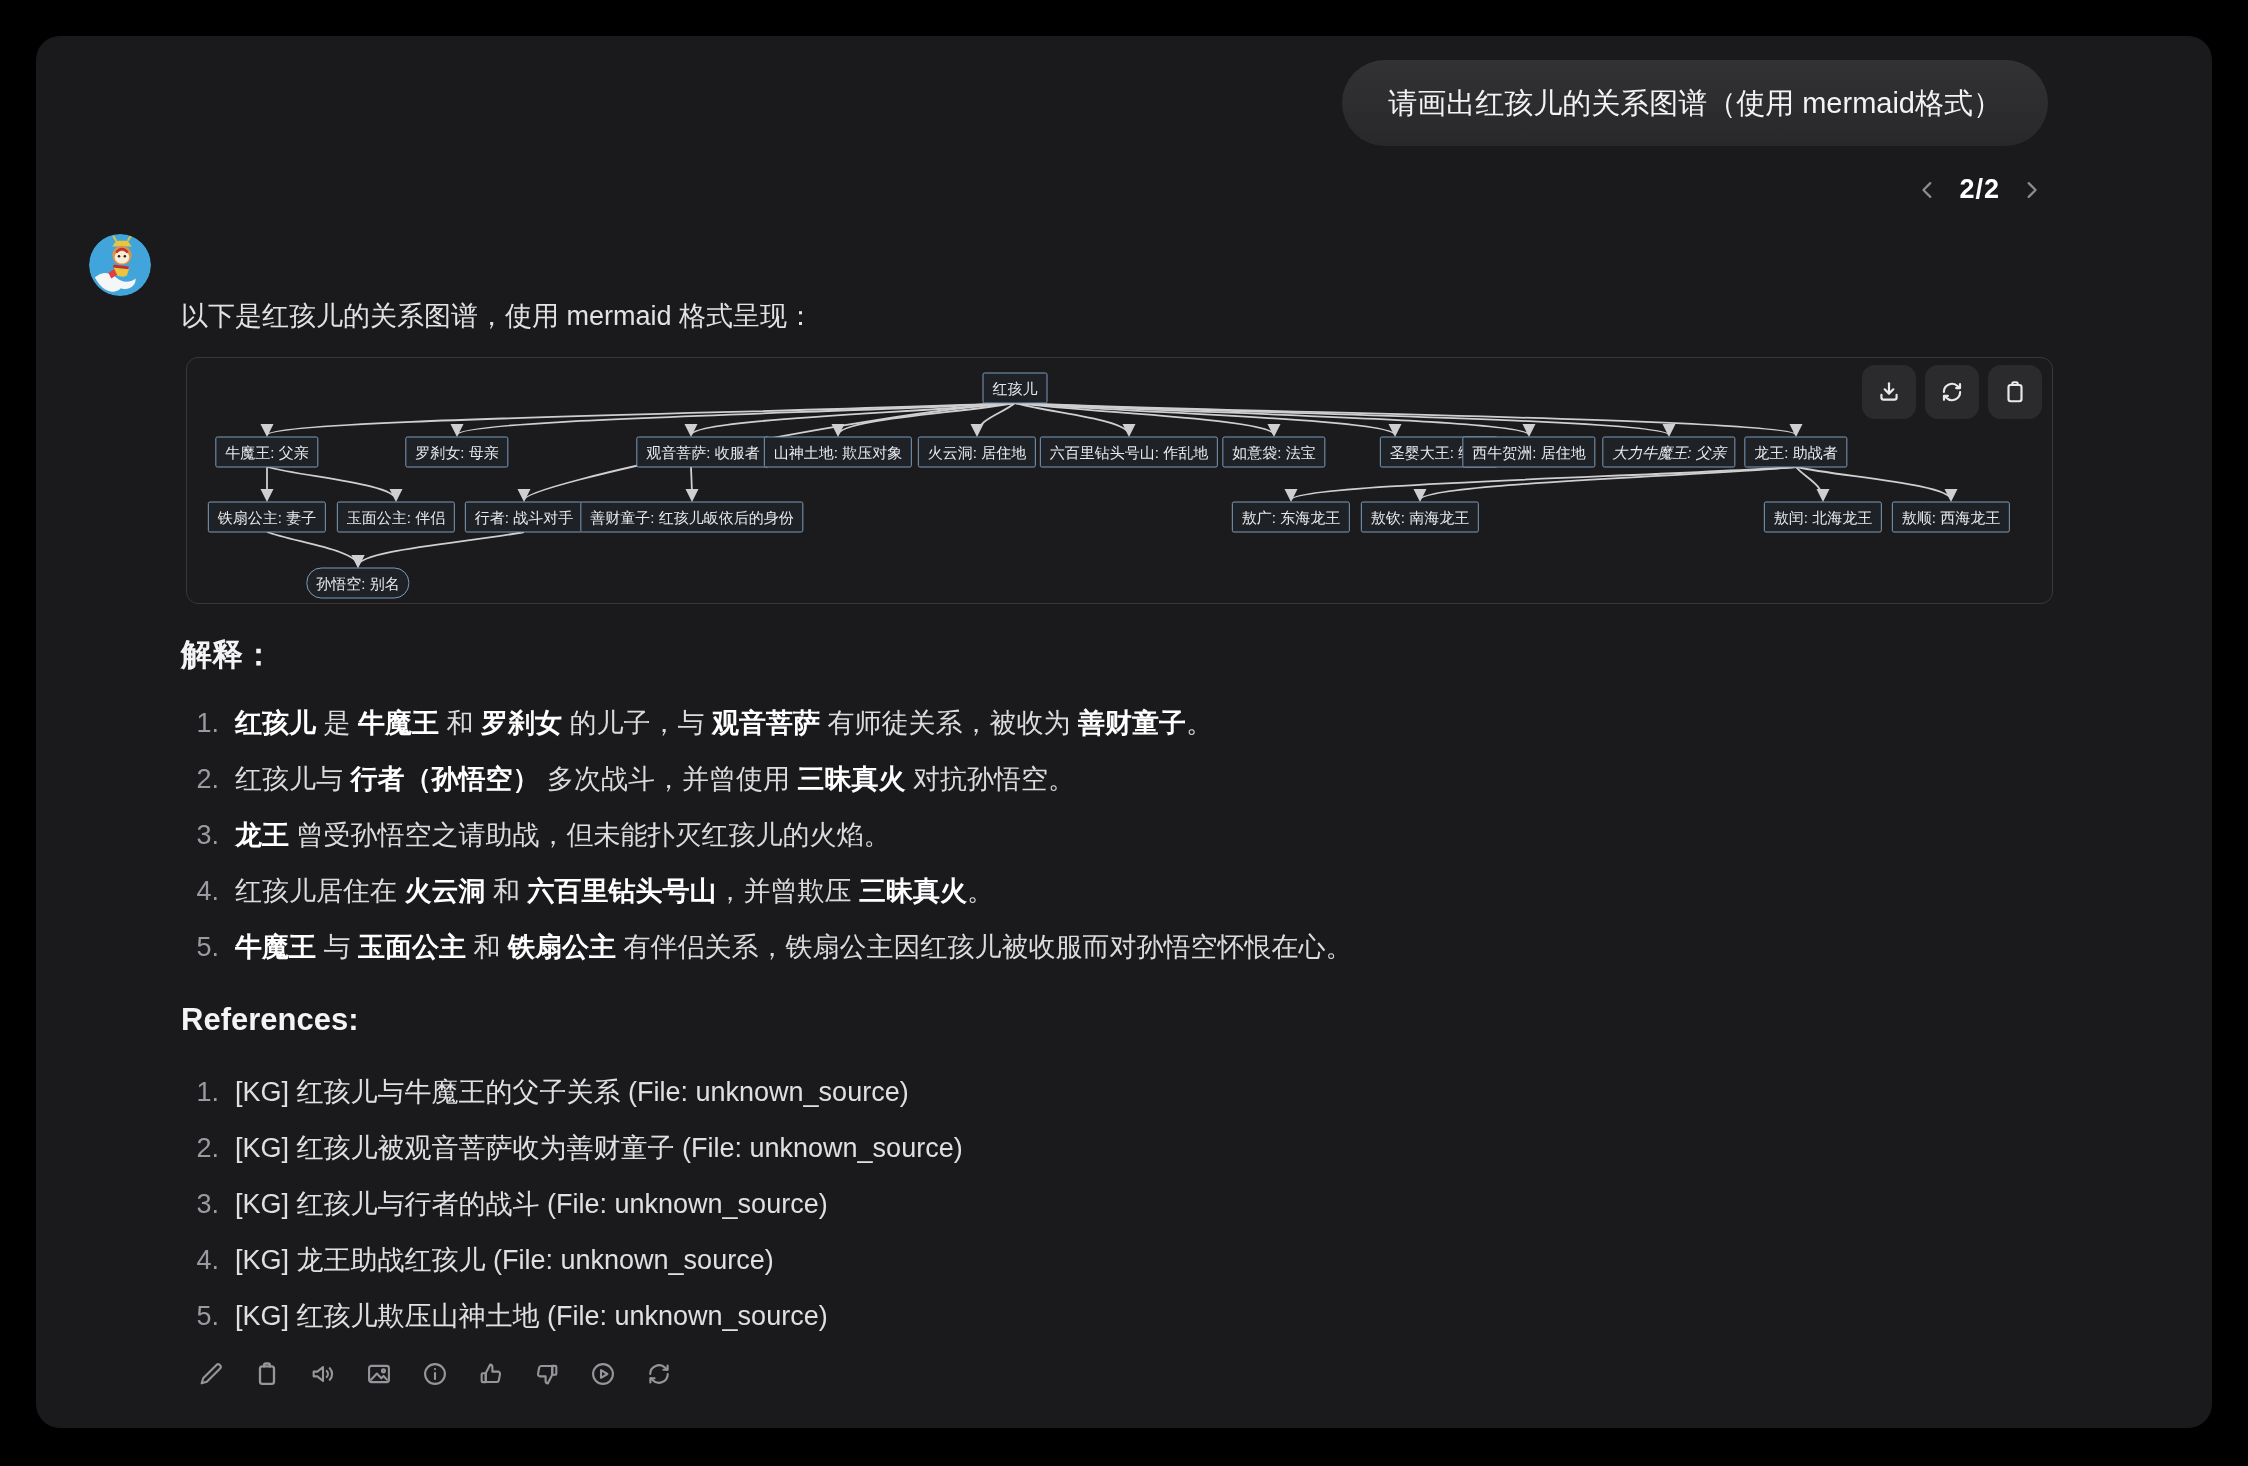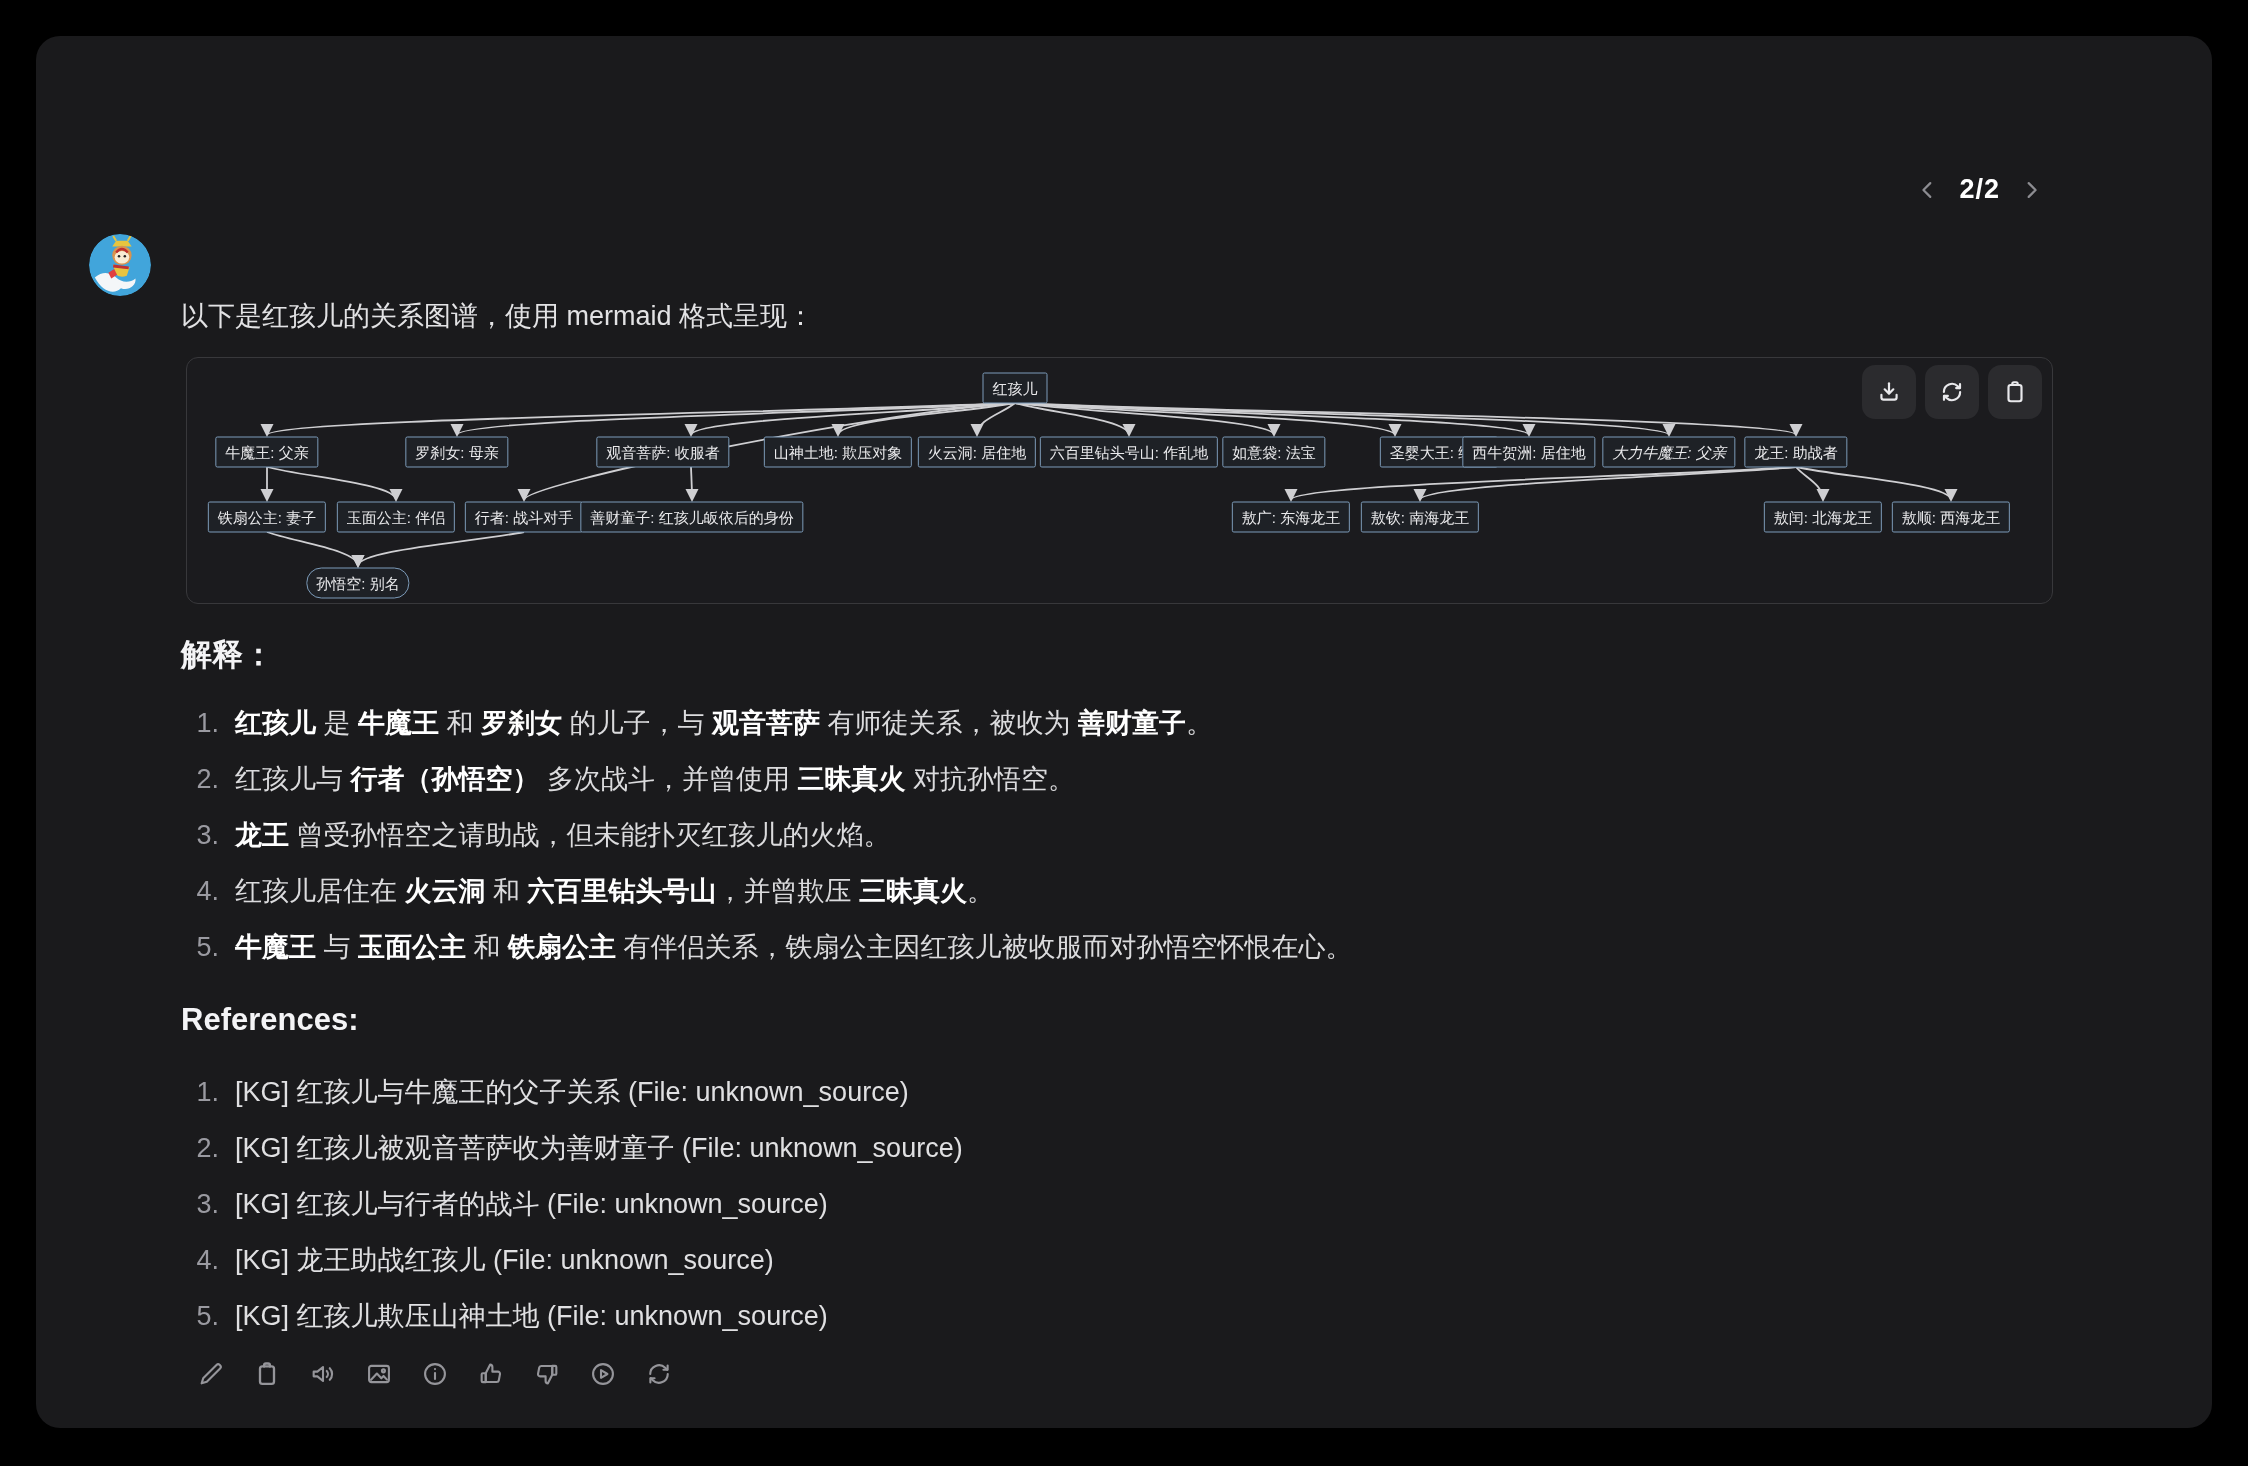--- a/index.html
+++ b/index.html
@@ -59,20 +59,21 @@
   
   .footer-icons{position:absolute;left:155px;top:1318px;display:flex;gap:16px;}
   .fi{width:40px;height:40px;display:flex;align-items:center;justify-content:center;color:#95959a;cursor:pointer;}
   .fi svg{width:28px;height:28px;}
 </style>
 </head>
 <body>
 
 <div class="window">
 
+  <div class="user-bubble">请画出红孩儿的关系图谱（使用 mermaid格式）</div>
 
   <div class="pager">
     <span class="chev">
       <svg viewBox="0 0 24 24" fill="none" stroke="currentColor" stroke-width="2.4" stroke-linecap="round" stroke-linejoin="round">
           <polyline points="14.5,4.5 7,12 14.5,19.5"></polyline>
         </svg>
     </span>
     <span class="pagenum">2/2</span>
     <span class="chev">
       <svg viewBox="0 0 24 24" fill="none" stroke="currentColor" stroke-width="2.4" stroke-linecap="round" stroke-linejoin="round">
@@ -127,21 +128,21 @@
         <path d="M337,174 C287.2,184 171,192 171,208" fill="none" stroke="#cfcfd2" stroke-width="1.8" marker-end="url(#arrw)"></path>
         <path d="M1609,109 C1457.5,119 1104,126 1104,142" fill="none" stroke="#cfcfd2" stroke-width="1.8" marker-end="url(#arrw)"></path>
         <path d="M1609,109 C1496.2,119 1233,126 1233,142" fill="none" stroke="#cfcfd2" stroke-width="1.8" marker-end="url(#arrw)"></path>
         <path d="M1609,109 C1617.1,119 1636,126 1636,142" fill="none" stroke="#cfcfd2" stroke-width="1.8" marker-end="url(#arrw)"></path>
         <path d="M1609,109 C1655.5,119 1764,126 1764,142" fill="none" stroke="#cfcfd2" stroke-width="1.8" marker-end="url(#arrw)"></path>
       </svg>
     <div id="node-layer">
         <div class="dnode" style="left: 828px; top: 30px;">红孩儿</div>
         <div class="dnode" style="left: 80px; top: 94px;">牛魔王: 父亲</div>
         <div class="dnode" style="left: 270px; top: 94px;">罗刹女: 母亲</div>
-        <div class="dnode" style="left: 476px; top: 94px;">观音菩萨: 收服者</div>
+        <div class="dnode" style="left: 516px; top: 94px;">观音菩萨: 收服者</div>
         <div class="dnode" style="left: 651px; top: 94px;">山神土地: 欺压对象</div>
         <div class="dnode" style="left: 790px; top: 94px;">火云洞: 居住地</div>
         <div class="dnode" style="left: 942px; top: 94px;">六百里钻头号山: 作乱地</div>
         <div class="dnode" style="left: 1087px; top: 94px;">如意袋: 法宝</div>
         <div class="dnode" style="left: 1252px; top: 94px;">圣婴大王: 绰号</div>
         <div class="dnode" style="left: 1342px; top: 94px;">西牛贺洲: 居住地</div>
         <div class="dnode" style="left: 1482px; top: 94px; font-style: italic;">大力牛魔王: 父亲</div>
         <div class="dnode" style="left: 1609px; top: 94px;">龙王: 助战者</div>
         <div class="dnode" style="left: 80px; top: 159px;">铁扇公主: 妻子</div>
         <div class="dnode" style="left: 209px; top: 159px;">玉面公主: 伴侣</div>

